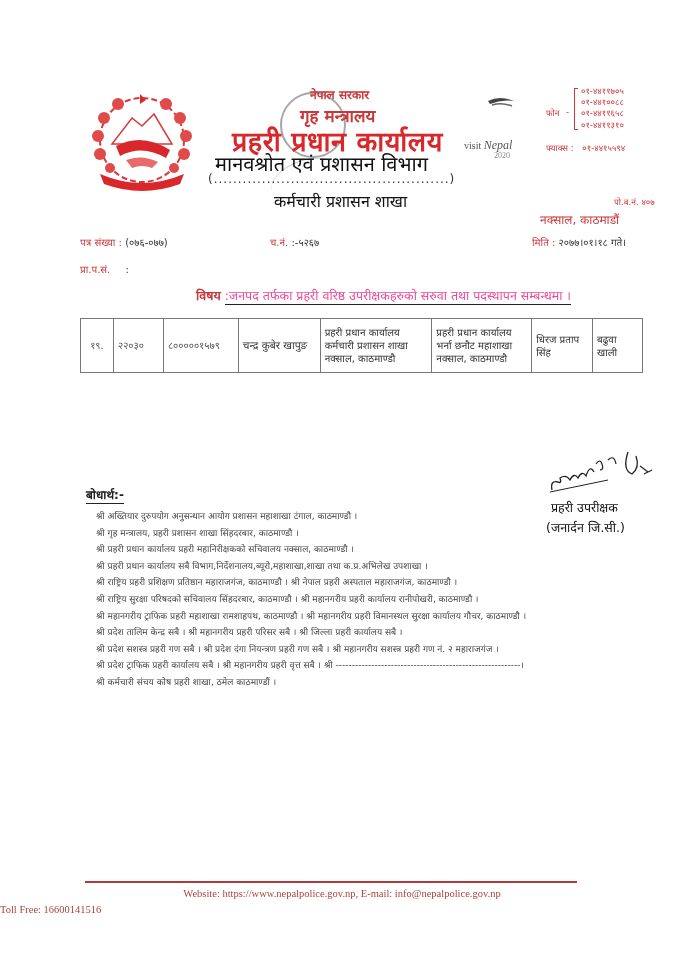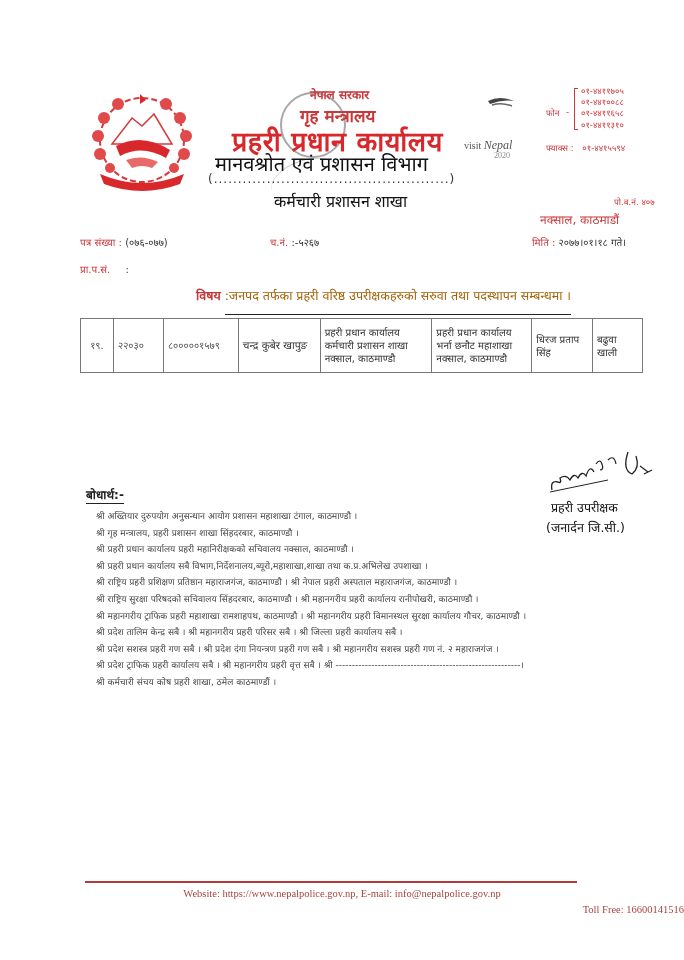--- a/index.html
+++ b/index.html
@@ -35,21 +35,21 @@
   .letterno { left: 80px; top: 235px; font-size: 10px; color: #c8383a; }
   .letterno .v { color: #333; }
   .dispatch { left: 270px; top: 235px; font-size: 10px; color: #c8383a; }
   .dispatch .v { color: #333; }
   .date { left: 532px; top: 235px; font-size: 10px; color: #c8383a; }
   .date .v { color: #333; }
   .prapasa { left: 80px; top: 262px; font-size: 10px; color: #c8383a; }
 
   .subject { left: 196px; top: 287px; font-size: 12.5px; }
   .subject .lbl { color: #c8383a; font-weight: bold; }
-  .subject .txt { color: #a16207; border-bottom: 1px solid #222; padding-bottom: 11px; }
+  .subject .txt { color: #ec4899; border-bottom: 1px solid #222; padding-bottom: 1px; }
 
   
   table.assign { position: absolute; left: 80px; top: 318px; width: 563px; border-collapse: collapse; font-size: 10px; color: #333; }
   table.assign td { border: 1px solid #777; padding: 2px 4px; vertical-align: middle; line-height: 13px; }
   table.assign tr.r1 td { height: 56px; }
   table.assign tr.r2 td { height: 54px; }
   .c-sn { width: 33px; text-align: center; color: #555; }
   .c-id { width: 50px; color: #555; }
   .c-code { width: 75px; color: #555; }
   .c-name { width: 82px; font-size: 10.5px; }
@@ -64,21 +64,21 @@
   .sig-name { left: 546px; top: 519px; font-size: 12.5px; color: #111; }
 
   
   .cc-heading { left: 86px; top: 486px; font-size: 12px; color: #222; font-weight: bold; border-bottom: 1.5px solid #222; }
   .cc-list { left: 86px; top: 508px; width: 560px; font-size: 9px; color: #444; line-height: 16.6px; }
   .cc-list div { white-space: nowrap; margin-left: 10px; }
 
   
   .footer-line { left: 85px; top: 881px; width: 492px; height: 2px; background: #b43a3a; }
   .footer-web { left: 0; width: 684px; top: 888px; text-align: center; font-family: "Liberation Serif", serif; font-size: 10.5px; color: #a8453e; }
-  .footer-toll { left: 0; width: 684px; top: 904px; text-align: right; font-family: "Liberation Serif", serif; font-size: 10.5px; color: #a8453e; }
+  .footer-toll { left: 0; width: 684px; top: 904px; text-align: left; font-family: "Liberation Serif", serif; font-size: 10.5px; color: #a8453e; }
 </style>
 </head>
 <body>
 
 <div class="abs emblem">
   <svg width="120" height="108" viewBox="0 0 120 108">
     <g fill="none" stroke="#d9383a" stroke-width="2">
       <circle cx="60" cy="52" r="42" stroke-dasharray="6 3"></circle>
     </g>
     <g fill="#e04a4a">

